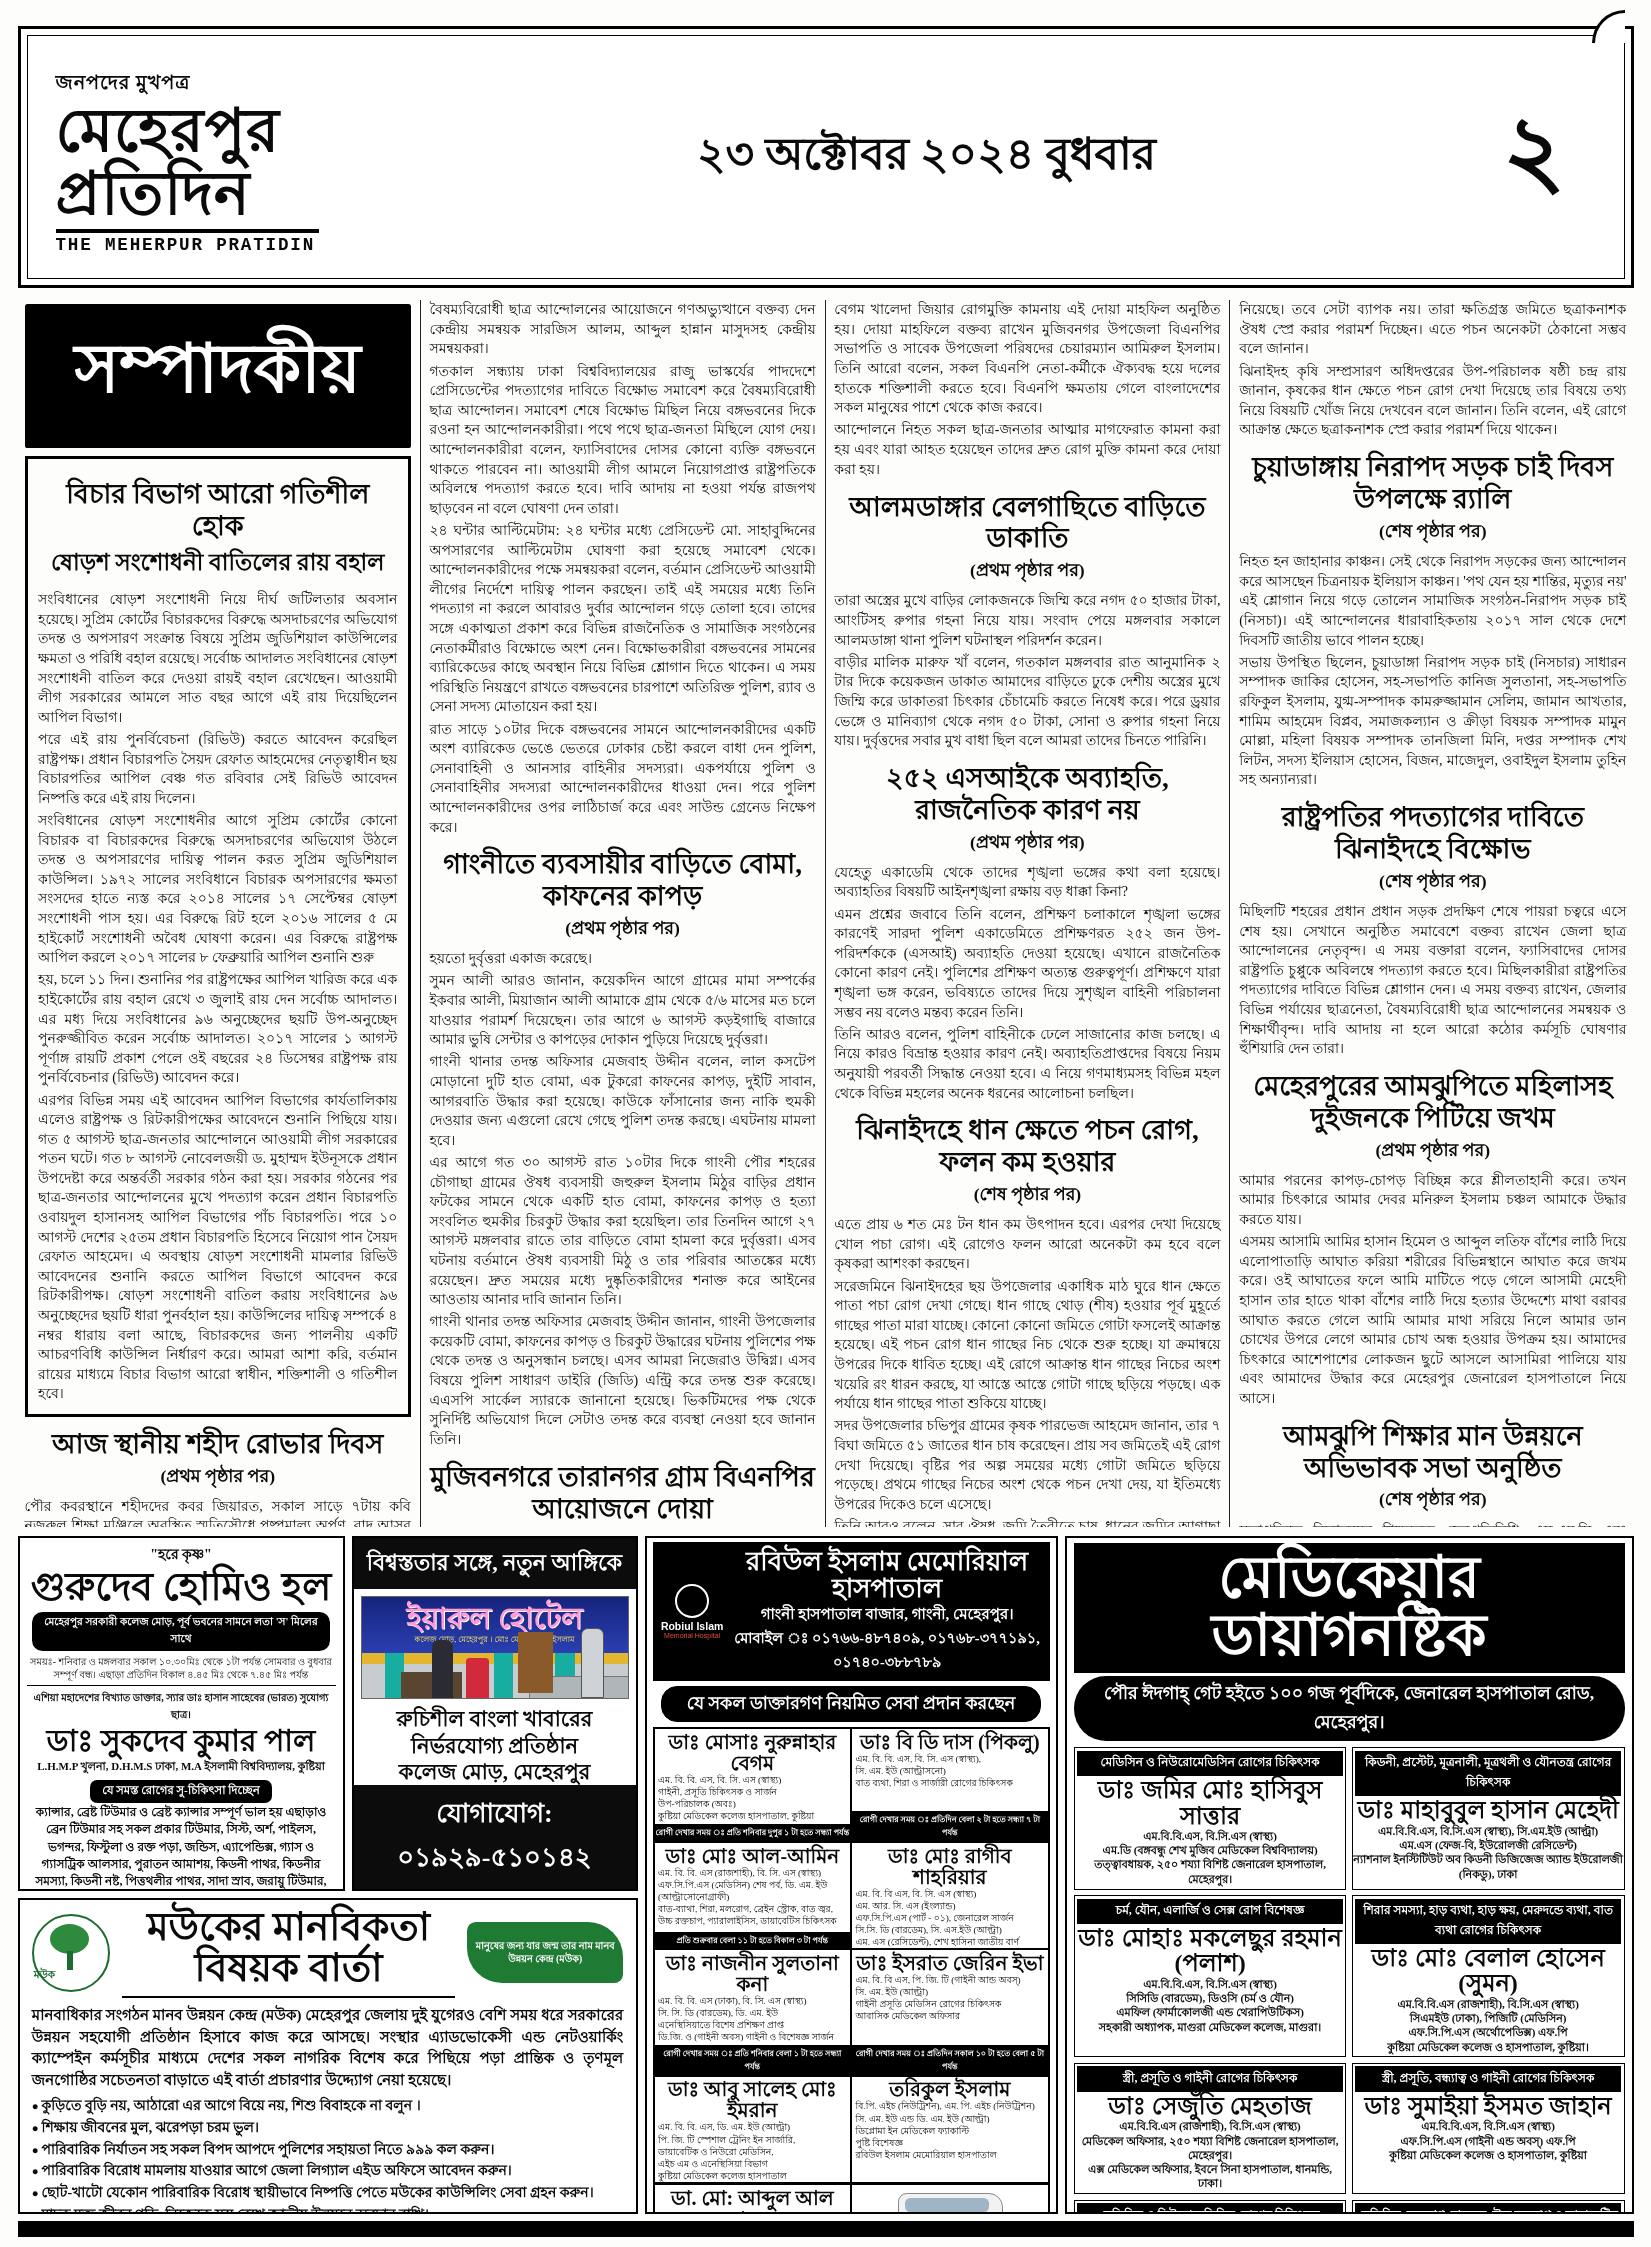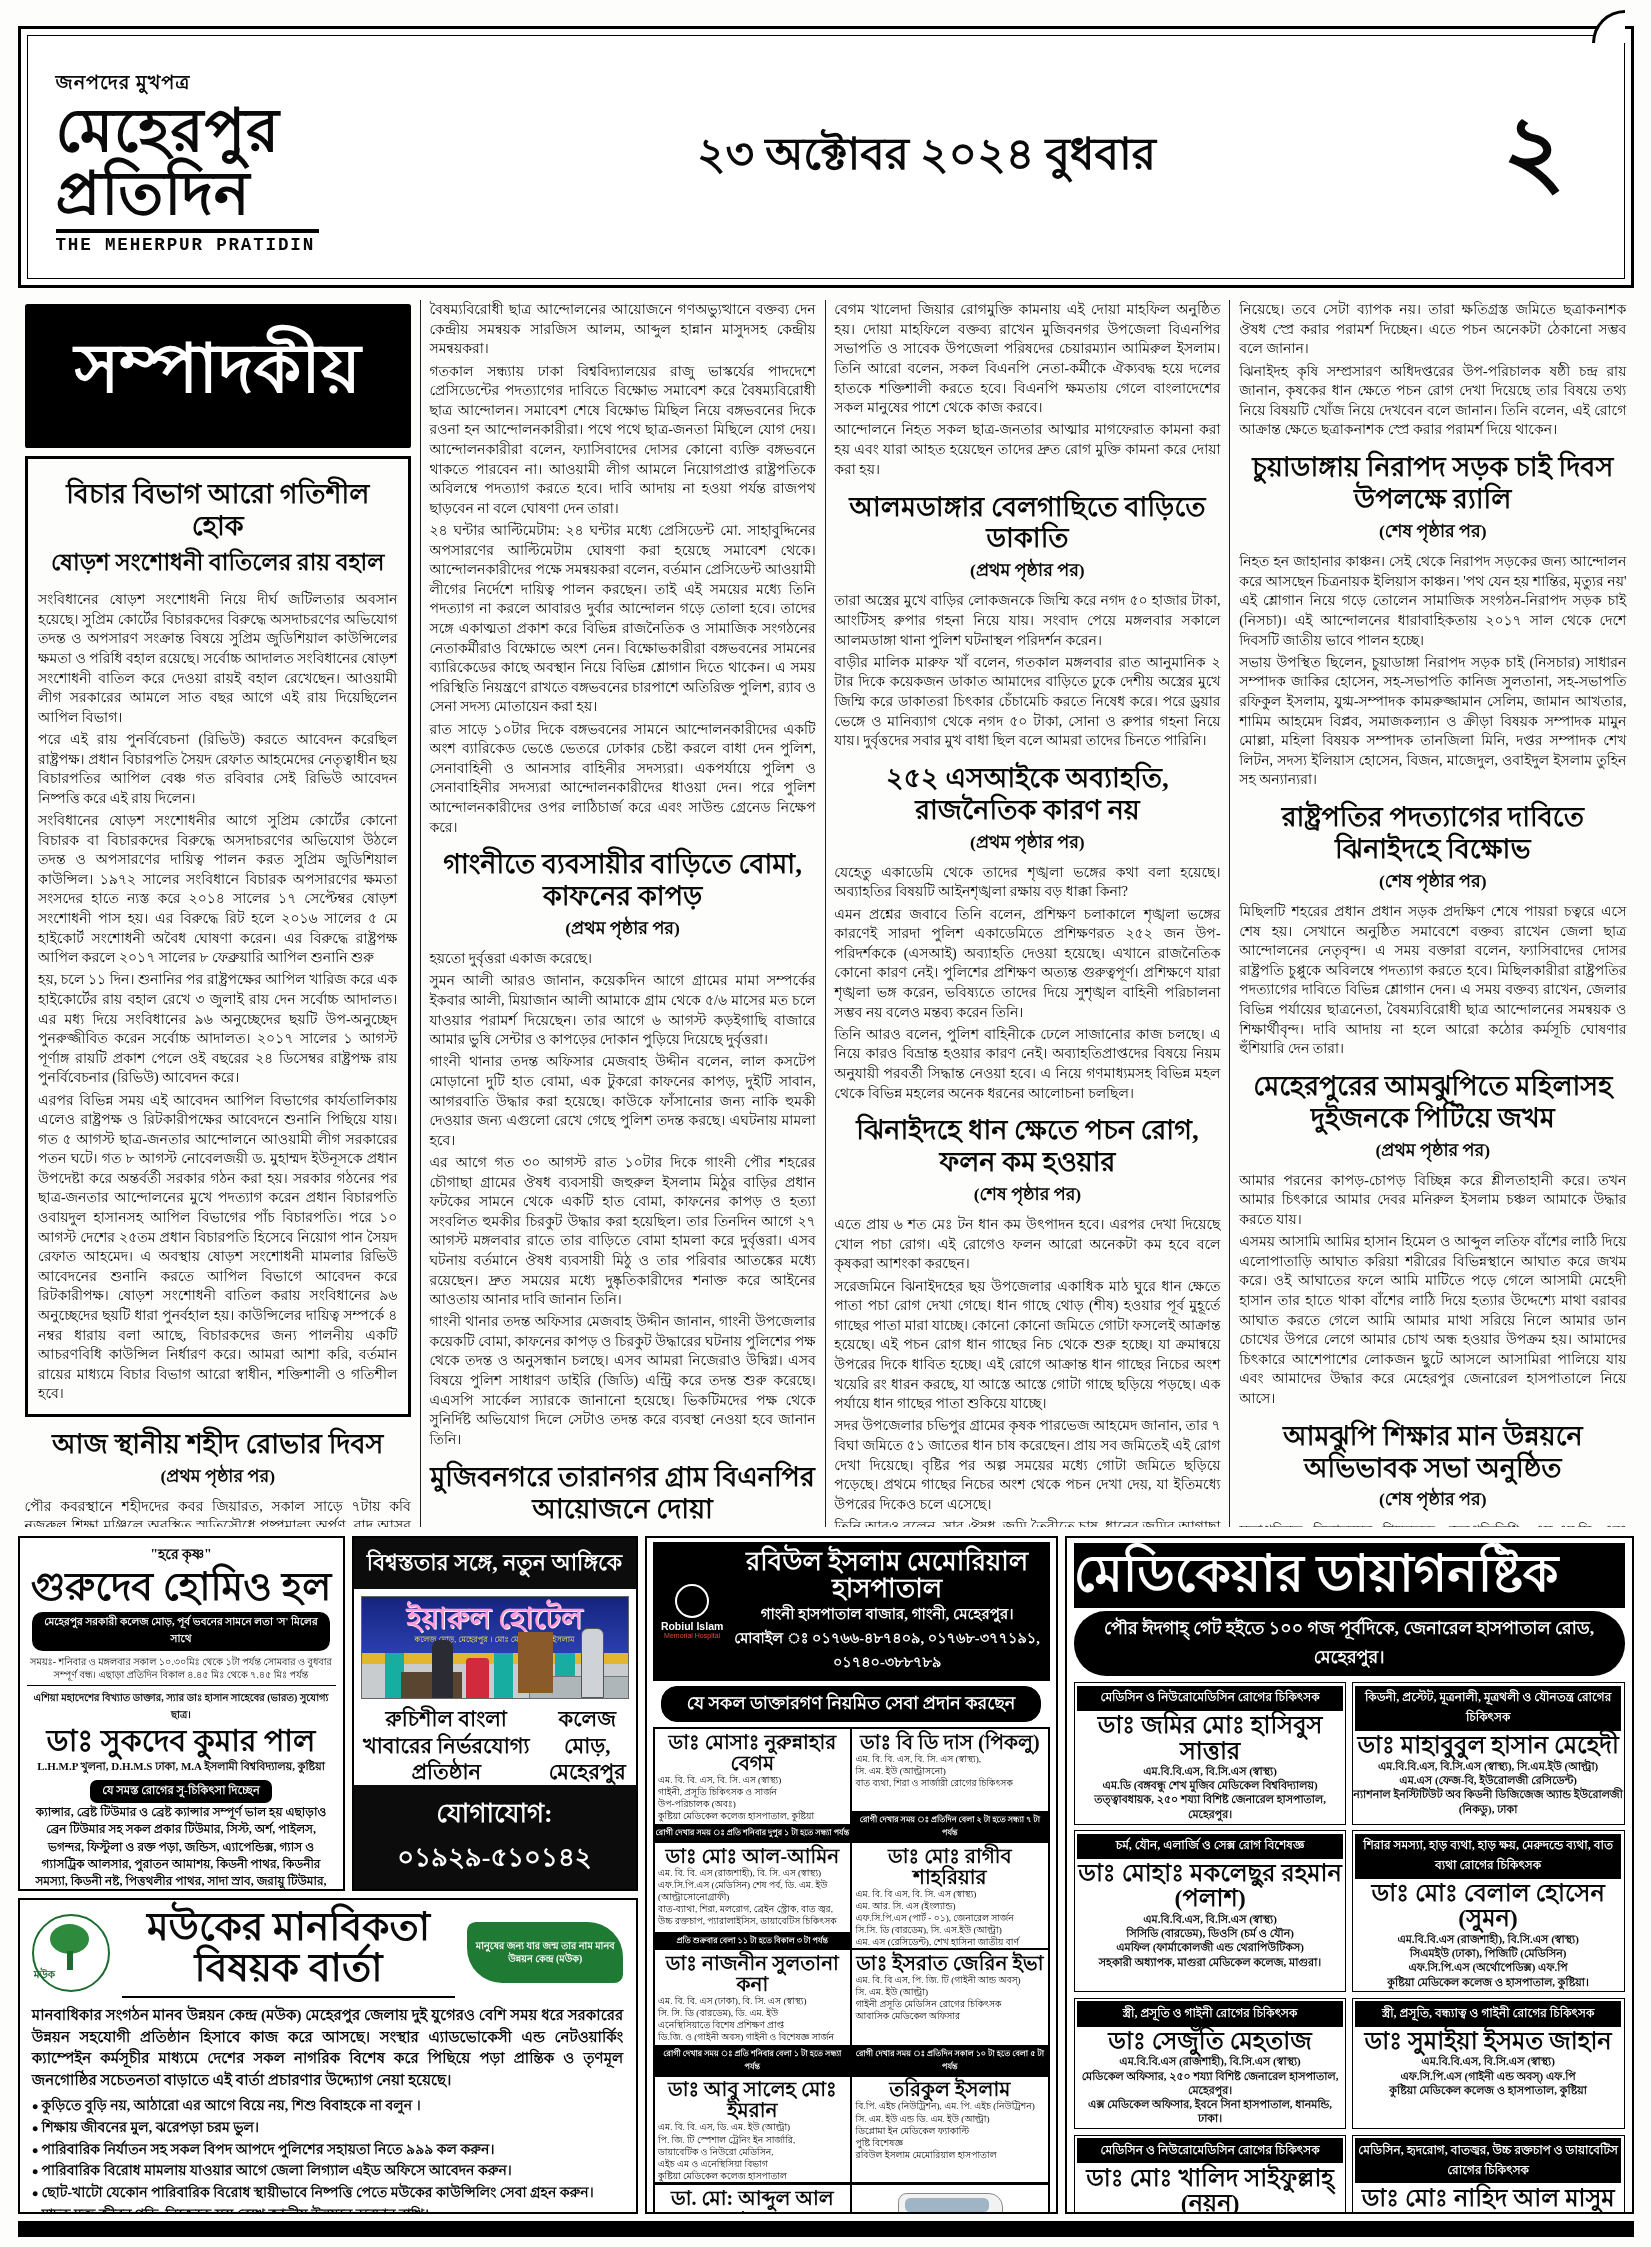--- a/index.html
+++ b/index.html
@@ -68,21 +68,21 @@
   .ht-sign-sub{color:#ffe95e;font-size:8px;}
   .ht-beam{position:absolute;top:56px;left:0;right:0;height:10.5px;background:#e2b62e;}
   .ht-pillar{position:absolute;top:56px;bottom:0;width:19.3px;background:#17ada1;}
   .ht-pillar.p1{left:23px;} .ht-pillar.p2{left:132px;} .ht-pillar.p3{right:53px;}
   .ht-door{position:absolute;left:39px;top:75px;width:61px;height:112px;background:#5a4630;}
   .ht-banner{position:absolute;left:104px;top:61px;width:23px;height:105px;background:#d02a3c;border-radius:3.5px;}
   .ht-glass{position:absolute;left:167px;top:79px;width:158px;height:79px;background:#aeb6ba;border:1.8px solid #777;}
   .ht-chair{position:absolute;right:75px;bottom:5.3px;width:35px;height:61px;background:#8a5a2b;}
   .ht-man{position:absolute;bottom:0;width:21px;height:58px;background:#2b2b33;border-radius:7px 7px 0 0;}
   .ht-man.m1{left:70px;} .ht-man.m2{left:219px;height:68px;background:#cfd2d6;border:0.9px solid #555;} 
-  .ht-cap{text-align:center;font-size:21px;font-weight:800;line-height:1.25;flex:1;display:flex;flex-direction:row;justify-content:center;}
+  .ht-cap{text-align:center;font-size:21px;font-weight:800;line-height:1.25;flex:1;display:flex;flex-direction:column;justify-content:center;}
   .ht-contact{background:#0c0c0c;color:#fff;text-align:center;font-size:26px;font-weight:800;padding:8px 0;}
 
   
   .mouk{flex:1;padding:7px 12.3px;}
   .mk-head{display:flex;align-items:center;gap:12.3px;}
   .mk-logo{width:74px;height:74px;border:2.6px solid #1c6b2f;border-radius:50%;position:relative;flex:none;background:#fff;}
   .mk-logo .crown{position:absolute;left:16px;top:8.8px;width:39px;height:30px;background:#2e8b3d;border-radius:50%;}
   .mk-logo .trunk{position:absolute;left:33px;top:35px;width:6.1px;height:19.3px;background:#1c6b2f;}
   .mk-logo .mk-txt{position:absolute;bottom:5.3px;left:0;right:0;font-size:10.5px;font-weight:700;color:#1c6b2f;}
   .mk-title{flex:1;text-align:center;font-size:39px;font-weight:800;border-bottom:2.6px solid #000;padding-bottom:7px;line-height:1.05;}
@@ -110,21 +110,21 @@
   .rb-lines{font-size:9.2px;line-height:1.32;white-space:pre-line;text-align:left;flex:1;}
   .rb-time{background:#000;color:#fff;font-size:8px;font-weight:700;text-align:center;padding:1.8px 0.9px;margin:1.8px -3.5px 0;}
   .rb-time:empty{display:none;}
   .rb-amb{display:flex;align-items:center;gap:5.3px;}
   .van{width:105px;height:54px;position:relative;flex:none;margin:5.3px 0 3.5px 1.8px;}
   .van .bodyv{position:absolute;inset:0 0 8.8px 0;background:#f2f2f2;border:1.8px solid #888;border-radius:8.8px 14px 3.5px 3.5px;}
   .van .win{position:absolute;left:7px;top:5.3px;width:84px;height:14px;background:#9fb4c4;border-radius:5.3px;}
 
   
   .medicare{flex:1;padding:5.3px 7px;display:flex;flex-direction:column;}
-  .md-title{background:#000;color:#fff;text-align:left;font-size:51px;font-weight:800;padding:5.3px 0 8.8px;line-height:1;}
+  .md-title{background:#000;color:#fff;text-align:center;font-size:58px;font-weight:800;padding:5.3px 0 8.8px;line-height:1;}
   .md-addr{background:#000;color:#fff;text-align:center;font-size:17.6px;font-weight:700;padding:3.5px 0;margin-top:2.6px;border-radius:32px;}
   .md-grid{display:grid;grid-template-columns:1fr 1fr;gap:5.3px;margin-top:6px;flex:1;}
   .md-cell{border:1.8px solid #000;padding:0 0 2.6px;display:flex;flex-direction:column;}
   .md-cat{background:#000;color:#fff;font-size:12px;font-weight:700;text-align:center;padding:2.6px 1.8px;margin:2.6px;}
   .md-name{font-size:24px;font-weight:800;text-align:center;line-height:1.05;}
   .md-lines{font-size:11px;font-weight:600;line-height:1.3;white-space:pre-line;text-align:center;flex:1;}
 
   .bottom-bar{height:16px;background:#000;margin:7px 10.5px 0 10.5px;}
 </style>
 </head>

